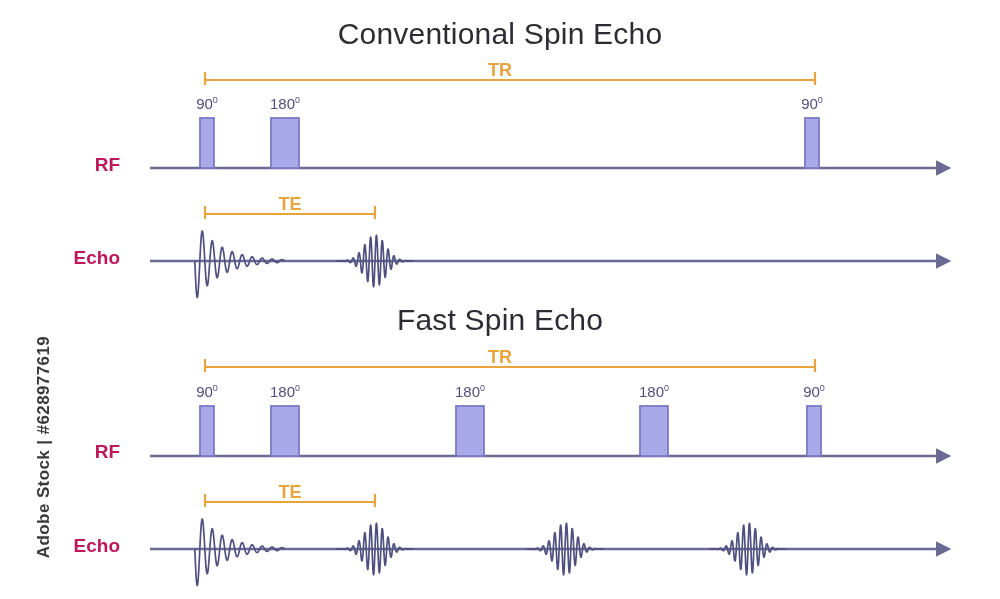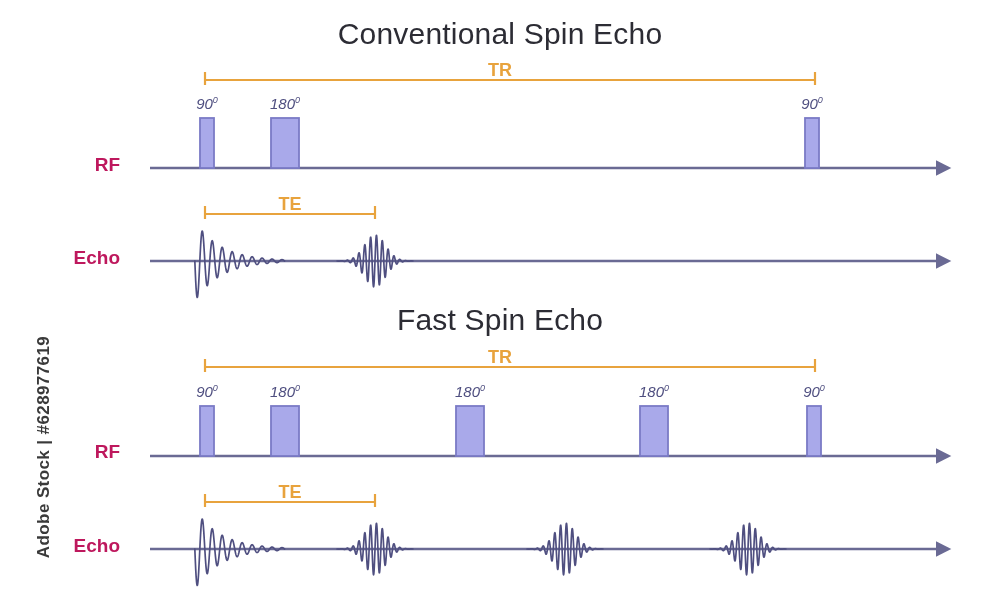--- a/index.html
+++ b/index.html
@@ -63,21 +63,20 @@
   }
 
   .pulse-label {
     position: absolute;
     font-family: "Liberation Sans", sans-serif;
     font-size: 15px;
     font-weight: normal;
     color: #4f4f80;
     white-space: nowrap;
     transform: translateX(-50%);
-    font-style: italic;
   }
   .pulse-label sup {
     font-size: 9px;
     vertical-align: super;
     line-height: 0;
   }
 
   #watermark {
     position: absolute;
     left: -71px;

